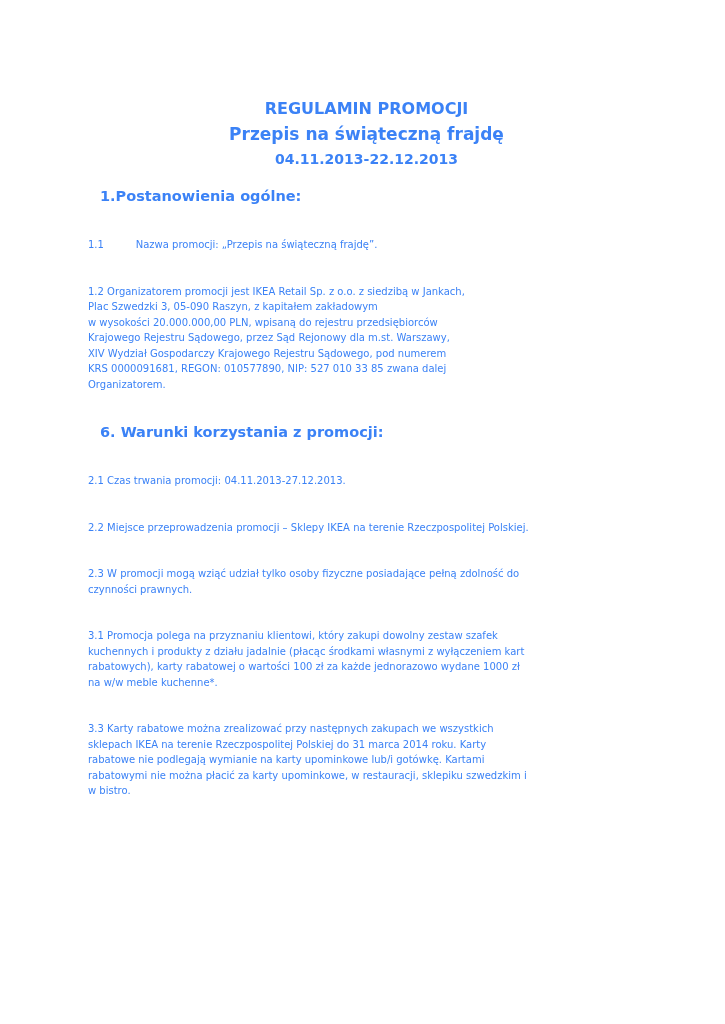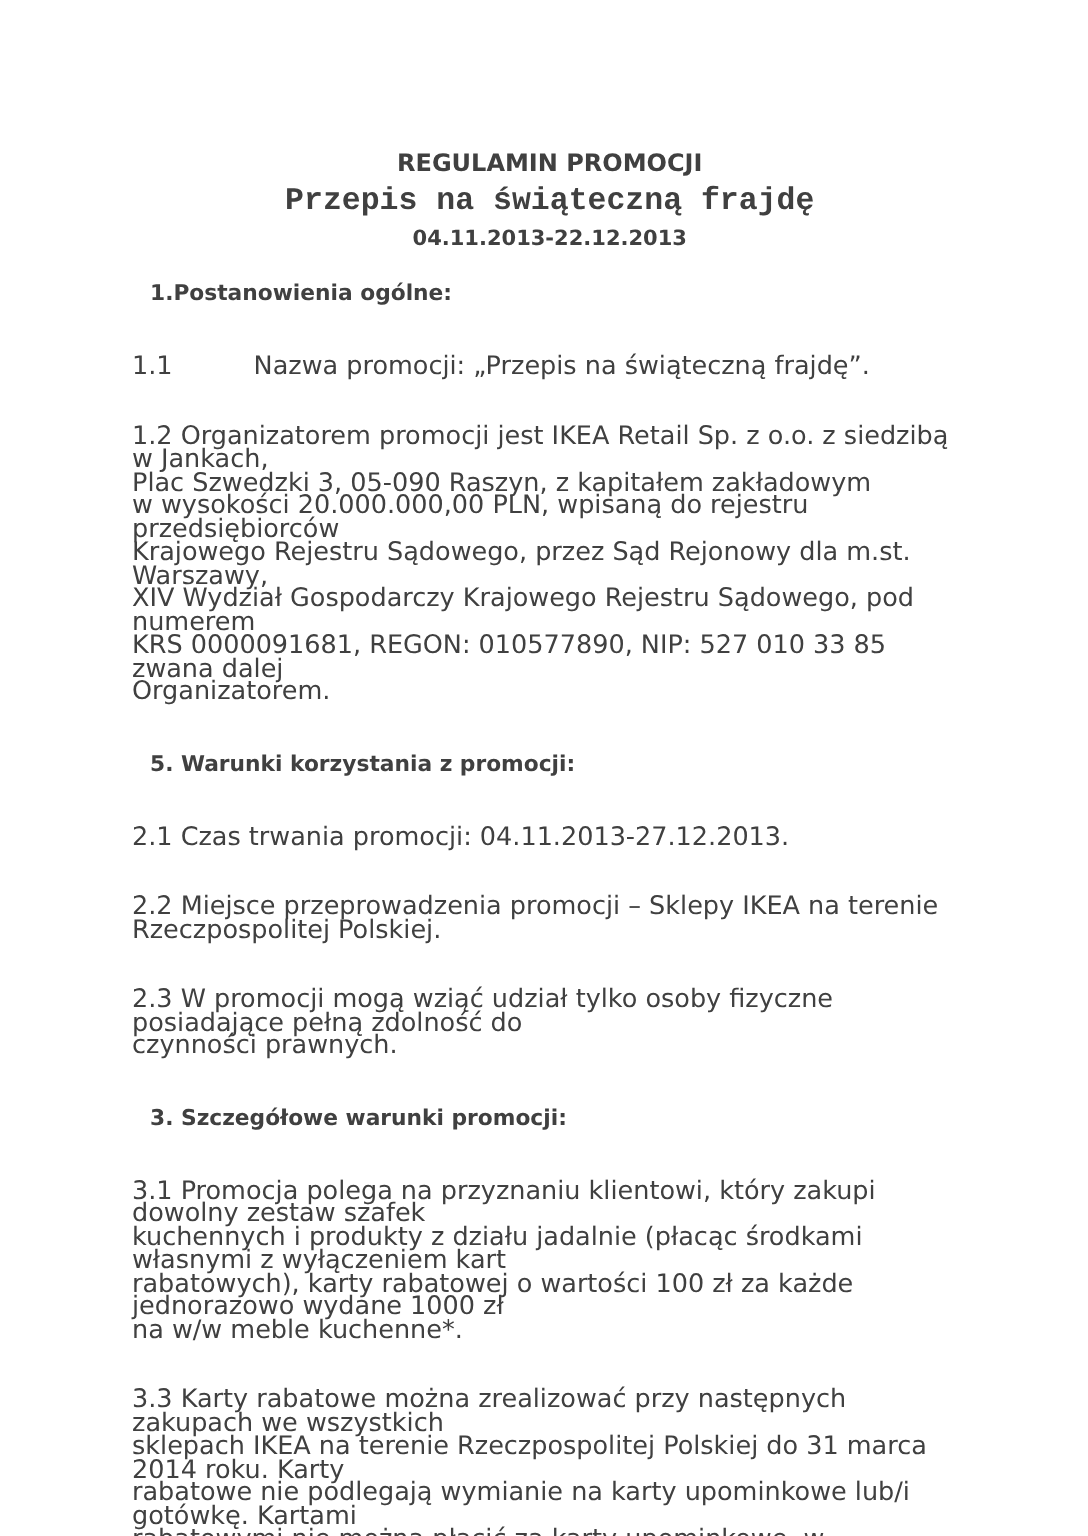--- a/index.html
+++ b/index.html
@@ -9,59 +9,58 @@
     background: #ffffff;
   }
   .page {
     position: relative;
     width: 725px;
     height: 1024px;
     margin: 0 auto;
     box-sizing: border-box;
     padding: 99px 80px 0 88px;
     background: #ffffff;
-    color: #404040;
+    color: #3b82f6;
     font-family: "DejaVu Sans", sans-serif;
     overflow: hidden;
   }
   .doc-header {
     text-align: center;
     margin: 0 0 18px 0;
   }
   .kicker {
     font-size: 16px;
     line-height: 20px;
     font-weight: bold;
   }
   .title {
     margin: 0;
-    font-size: 21px;
+    font-size: 17px;
     line-height: 31px;
     font-weight: bold;
-    font-family: Liberation Mono, monospace;
   }
   .title-line {
     display: block;
   }
   .date-range {
     font-size: 14px;
     line-height: 19px;
     font-weight: bold;
   }
   .doc-section {
     margin: 0;
   }
   .section-heading {
     font-size: 14.5px;
     line-height: 19px;
     font-weight: bold;
     margin: 16px 0 11px 12px;
   }
   .para {
-    font-size: 17px;
+    font-size: 10px;
     line-height: 15.5px;
     margin: 31px 0;
     white-space: pre-wrap;
     tab-size: 15;
     -moz-tab-size: 15;
   }
 </style>
 </head>
 <body>
 
@@ -81,29 +80,28 @@
     <p class="para">1.2 Organizatorem promocji jest IKEA Retail Sp. z o.o. z siedzibą w Jankach,
 Plac Szwedzki 3, 05-090 Raszyn, z kapitałem zakładowym
 w wysokości 20.000.000,00 PLN, wpisaną do rejestru przedsiębiorców
 Krajowego Rejestru Sądowego, przez Sąd Rejonowy dla m.st. Warszawy,
 XIV Wydział Gospodarczy Krajowego Rejestru Sądowego, pod numerem
 KRS 0000091681, REGON: 010577890, NIP: 527 010 33 85 zwana dalej
 Organizatorem.</p>
   </section>
 
   <section class="doc-section">
-    <h2 class="section-heading">5. Warunki korzystania z promocji:</h2>
+    <h2 class="section-heading">6. Warunki korzystania z promocji:</h2>
     <p class="para">2.1 Czas trwania promocji: 04.11.2013-27.12.2013.</p>
     <p class="para">2.2 Miejsce przeprowadzenia promocji – Sklepy IKEA na terenie Rzeczpospolitej Polskiej.</p>
     <p class="para">2.3 W promocji mogą wziąć udział tylko osoby fizyczne posiadające pełną zdolność do
 czynności prawnych.</p>
   </section>
 
   <section class="doc-section">
-    <h2 class="section-heading">3. Szczegółowe warunki promocji:</h2>
     <p class="para">3.1 Promocja polega na przyznaniu klientowi, który zakupi dowolny zestaw szafek
 kuchennych i produkty z działu jadalnie (płacąc środkami własnymi z wyłączeniem kart
 rabatowych), karty rabatowej o wartości 100 zł za każde jednorazowo wydane 1000 zł
 na w/w meble kuchenne*.</p>
     <p class="para">3.3 Karty rabatowe można zrealizować przy następnych zakupach we wszystkich
 sklepach IKEA na terenie Rzeczpospolitej Polskiej do 31 marca 2014 roku. Karty
 rabatowe nie podlegają wymianie na karty upominkowe lub/i gotówkę. Kartami
 rabatowymi nie można płacić za karty upominkowe, w restauracji, sklepiku szwedzkim i
 w bistro.</p>
   </section>

